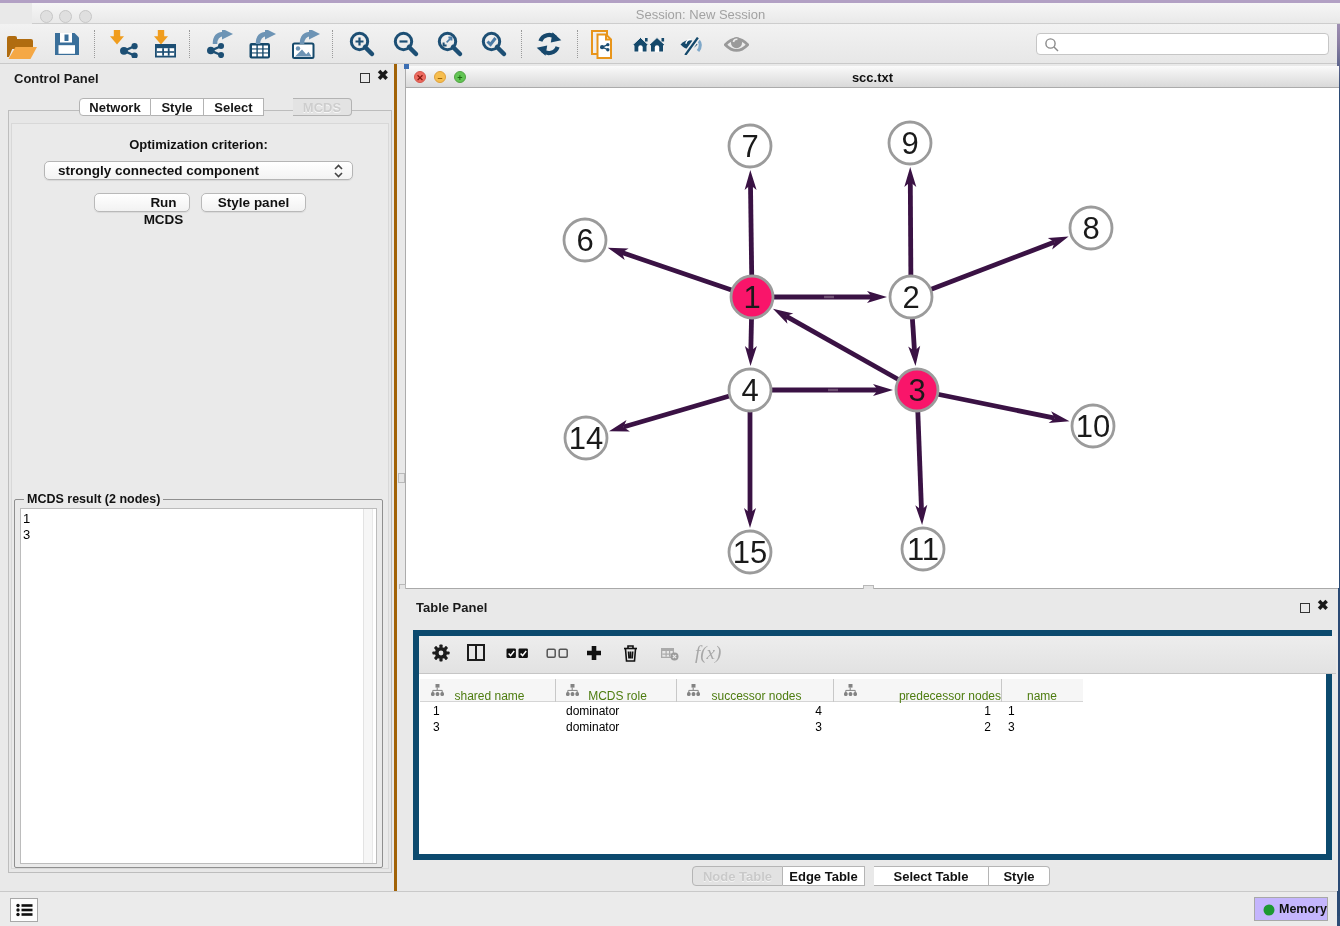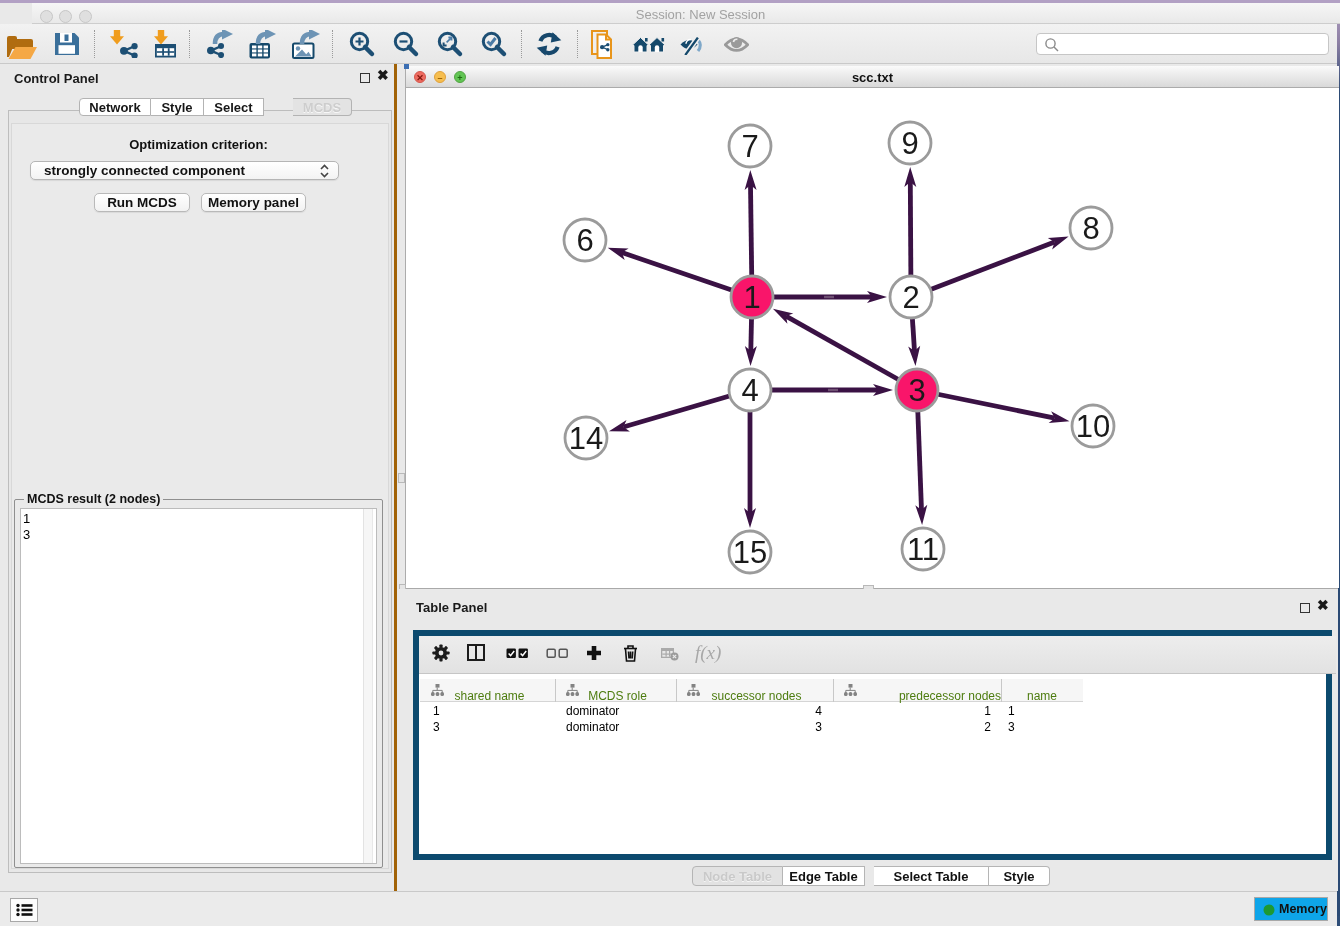--- a/index.html
+++ b/index.html
@@ -20,21 +20,21 @@
 #searchbox { left:1036px; top:9px; width:293px; height:22px; background:#fff; border:1px solid #c6c6c6; border-radius:4px; }
 
 #cpanel { left:0; top:64px; width:397px; height:827px; background:#e9e9e9; border-right:3px solid #a16207; }
 #cpTitle { left:14px; top:7px; font-size:13px; color:#1a1a1a; font-weight:bold; }
 #cpMax { left:360px; top:9px; width:10px; height:10px; border:1.5px solid #333; }
 #cpClose { left:377px; top:3px; font-size:14px; color:#1a1a1a; font-weight:bold; }
 #tabbox { left:8px; top:46px; width:384px; height:763px; border:1px solid #bdbdbd; background:#e7e7e7; }
 #tabboxInner { left:11px; top:59px; width:378px; height:746px; border:1px solid #d8d8d8; background:#eaeaea; }
 .cptab { position:absolute; top:34px; height:18px; font-size:13px; font-weight:bold; color:#161616; background:#fff; border:1px solid #b3b3b3; text-align:center; line-height:17px; }
 #optlabel { left:0; top:73px; width:397px; text-align:center; font-size:13px; color:#111; font-weight:bold; }
-#dropdown { left:30px; top:97px; width:309px; height:19px; border:1px solid #b5b5b5; border-radius:5px; background:linear-gradient(#ffffff,#f3f3f3); box-shadow:0 1px 1px rgba(0,0,0,0.08); font-size:13.5px; color:#111; line-height:17px; padding-left:13px; font-weight:bold; }
+#dropdown { left:44px; top:97px; width:309px; height:19px; border:1px solid #b5b5b5; border-radius:5px; background:linear-gradient(#ffffff,#f3f3f3); box-shadow:0 1px 1px rgba(0,0,0,0.08); font-size:13.5px; color:#111; line-height:17px; padding-left:13px; font-weight:bold; }
 .btn { position:absolute; top:129px; height:19px; border:1px solid #b9b9b9; border-radius:5px; background:linear-gradient(#ffffff,#f2f2f2); box-shadow:0 1px 1px rgba(0,0,0,0.07); font-size:13.5px; font-weight:bold; color:#111; text-align:center; line-height:17px; }
 #groupbox { left:14px; top:435px; width:369px; height:369px; border:1px solid #8f8f8f; border-radius:2px; }
 #grouplabel { left:24px; top:428px; background:#eaeaea; padding:0 3px; font-size:12.5px; color:#111; font-weight:bold; }
 #mcdsText { left:20px; top:444px; width:357px; height:356px; background:#fff; border:1px solid #bcbcbc; font-size:13px; color:#000; line-height:16px; padding:2px 0 0 2px; }
 #mcdsScroll { left:363px; top:445px; width:10px; height:354px; background:#f6f6f6; border-left:1px solid #e3e3e3; border-right:1px solid #e8e8e8; }
 
 #netwin { left:405px; top:66px; width:933px; height:523px; background:#fff; border-left:1px solid #acacac; }
 #nettitle { left:0; top:0; width:933px; height:22px; background:linear-gradient(#fafafa,#d9d9d9); border-bottom:1px solid #ababab; }
 #nettext { width:100%; text-align:center; top:4px; font-size:13px; color:#111; font-weight:bold; }
 .mtl { position:absolute; top:5px; width:12px; height:12px; border-radius:50%; font-size:9px; line-height:12px; text-align:center; font-weight:bold; }
@@ -52,21 +52,21 @@
 #ttoolbar { left:0; top:0; width:917px; height:38px; background:linear-gradient(#ededed,#e2e2e2); border-bottom:1px solid #c6c6c6; position:absolute; }
 #thead { left:1px; top:43px; width:663px; height:23px; background:#f6f6f6; border-bottom:1px solid #d5d5d5; position:absolute; }
 .thsep { position:absolute; top:0; height:23px; width:1px; background:#c8c8c8; }
 .thlabel { position:absolute; top:10px; font-size:12px; color:#4d7c0f; }
 .trow { position:absolute; font-size:12px; color:#000; }
 
 .btab { position:absolute; top:277px; height:20px; font-size:13px; font-weight:bold; background:#fff; border:1px solid #b5b5b5; text-align:center; line-height:19px; color:#111; }
 
 #statusbar { left:0; top:891px; width:1337px; height:35px; background:#ebebeb; border-top:1px solid #c9c9c9; }
 #listbtn { left:10px; top:6px; width:28px; height:24px; background:#fdfdfd; border:1px solid #a8a8a8; }
-#membtn { left:1254px; top:5px; width:74px; height:24px; background:#0ea5e9; border:1px solid #a8a8a8; font-size:12.5px; color:#111; font-weight:bold; }
+#membtn { left:1254px; top:5px; width:74px; height:24px; background:#c4b5fd; border:1px solid #a8a8a8; font-size:12.5px; color:#111; font-weight:bold; }
 </style>
 </head>
 <body>
 <div class="abs" id="deskTop"></div>
 <div class="abs" id="deskRight"></div>
 <div class="abs" id="deskBL"></div>
 <div class="abs" style="right:0;top:916px;width:6px;height:10px;background:#2e4d77"></div>
 <div class="abs" style="right:0;top:922px;width:9px;height:4px;background:#35568,#2e4d77;background:#2e4d77"></div>
 
 <div class="abs" id="titlebar">
@@ -239,22 +239,22 @@
   <div class="abs" id="tabboxInner"></div>
   <div class="cptab" style="left:79px;width:72px;border-radius:4px 0 0 4px;">Network</div>
   <div class="cptab" style="left:151px;width:53px;border-left:none;">Style</div>
   <div class="cptab" style="left:204px;width:60px;border-left:none;">Select</div>
   <div class="cptab" style="left:264px;width:59px;border-left:none;border-radius:0 4px 4px 0;background:#e3e3e3;color:#cdcdcd;text-shadow:0 1px 0 #f8f8f8;margin-left:29px;">MCDS</div>
   <div class="abs" id="optlabel">Optimization criterion:</div>
   <div class="abs" id="dropdown">strongly connected component<svg style="position:absolute;right:8px;top:2px" width="11" height="14" viewBox="0 0 11 14">
         <path d="M2 5 L5.5 1.5 L9 5" stroke="#444" stroke-width="1.6" fill="none"></path>
         <path d="M2 9 L5.5 12.5 L9 9" stroke="#444" stroke-width="1.6" fill="none"></path>
       </svg></div>
-  <div class="btn" style="left:94px;width:96px;">Run MCDS</div>
-  <div class="btn" style="left:201px;width:105px;">Memory panel</div>
+  <div class="btn" style="left:94px;width:96px;padding-left:43px;">Run MCDS</div>
+  <div class="btn" style="left:201px;width:105px;">Style panel</div>
   <div class="abs" id="groupbox"></div>
   <div class="abs" id="grouplabel">MCDS result (2 nodes)</div>
   <div class="abs" id="mcdsText">1<br>3</div>
   <div class="abs" id="mcdsScroll"></div>
 </div>
 
 <div class="abs" id="netwin">
   <div class="abs" id="nettitle">
     <div class="mtl" style="left:8px;background:#ee6b60;border:1px solid #d3584d;color:#7e150c;">✕</div>
     <div class="mtl" style="left:28px;background:#f6be4f;border:1px solid #dfa03b;color:#985f00;">–</div>

